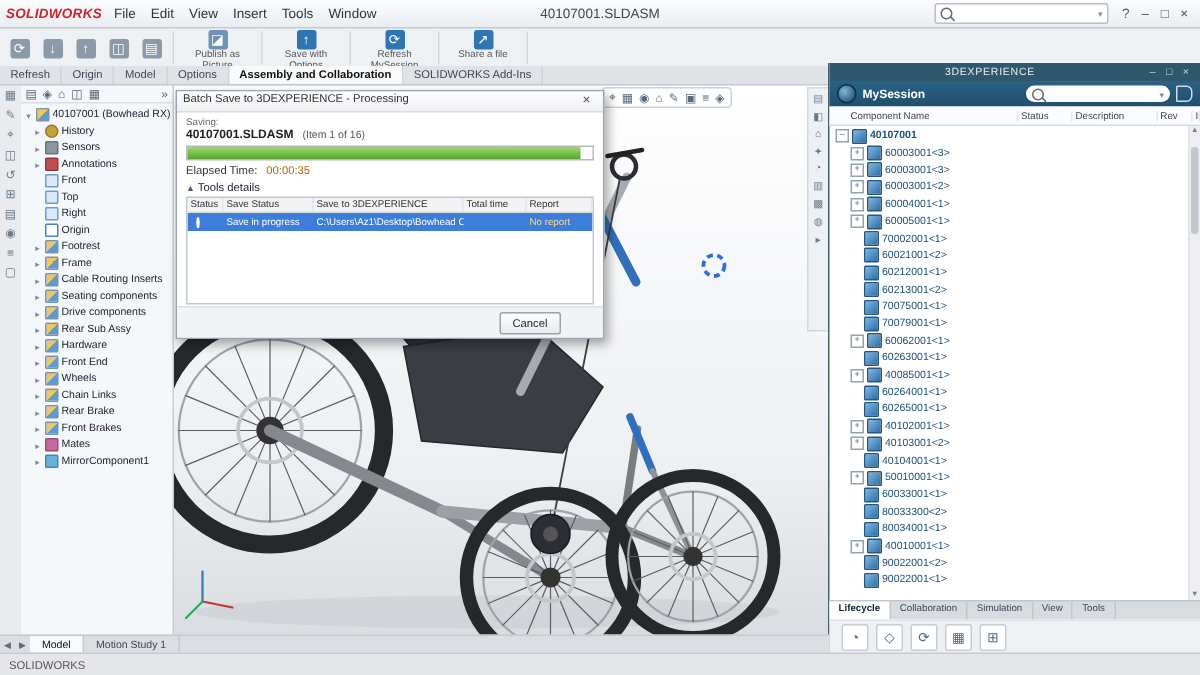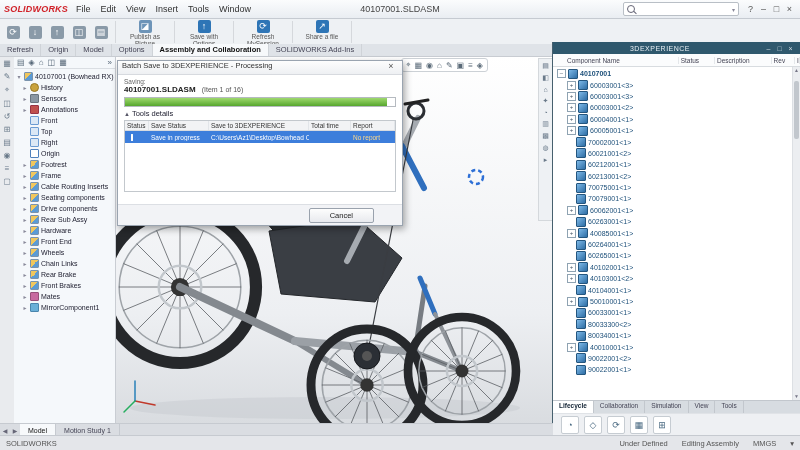--- a/index.html
+++ b/index.html
@@ -92,21 +92,21 @@
   .dt-head,.dt-row{display:grid;grid-template-columns:24px 60px 100px 42px 1fr;}
   .dt-head{background:#f2f3f5;border-bottom:1px solid #d8dbe0;color:#333;}
   .dt-head div{padding:1px 2px;font-size:6.5px;border-right:1px solid #e2e5e9;white-space:nowrap;overflow:hidden;}
   .dt-row{height:12px;align-items:center;}
   .dt-row.sel{background:#3d7edb;color:#fff;}
   .dt-row div{padding:0 2px;font-size:6.5px;white-space:nowrap;overflow:hidden;}
   .dt-row .report{color:#ffd98a;}
   .row-ic{width:8px;height:8px;border-radius:50%;background:#cfe3f7;border:1px solid #fff;margin-left:4px;}
   .dlg-footer{position:absolute;bottom:0;left:0;right:0;height:20px;background:#f2f3f6;
     border-top:1px solid #dcdfe4;display:flex;align-items:center;justify-content:flex-end;padding-right:28px;}
-  .btn{border:1px solid #9aa2ad;background:linear-gradient(#fdfdfd,#e8eaee);padding:2px 20px;
+  .btn{border:1px solid #9aa2ad;background:linear-gradient(#fdfdfd,#e8eaee);padding:2px 8px;
     font-size:7.5px;border-radius:2px;color:#222;}
 
   
   .right-panel{position:absolute;right:0;top:42px;width:247px;bottom:14px;background:#fff;
     border-left:1px solid #46606e;display:flex;flex-direction:column;z-index:25;}
   .rp-titlebar{height:12px;background:#2f586d;color:#e6eef3;display:flex;align-items:center;
     font-size:7px;padding:0 4px;flex:none;}
   .rp-title{flex:1;text-align:center;letter-spacing:.5px;}
   .rp-ctrl{width:11px;text-align:center;color:#cfdbe2;}
   .rp-session{height:17px;background:linear-gradient(#2a6285,#1f4f6d);display:flex;align-items:center;
@@ -483,20 +483,24 @@
   </div>
   <div class="dlg-body">
     <div class="saving-line">Saving:</div>
     <div>
       <span class="fname">40107001.SLDASM</span>
       <span class="fitem">(Item 1 of 16)</span>
     </div>
     <div class="pbar">
       <div class="pfill" id="pfill" style="width: 97%;"></div>
     </div>
+    <div class="elapsed">
+      <span>Elapsed Time:</span>
+      <span class="val">00:00:35</span>
+    </div>
     <div class="details-link">
       <span class="chev">▲</span>
       <span>Tools details</span>
     </div>
     <div class="dtable">
       <div class="dt-head" id="dthead">
           <div>Status</div>
           <div>Save Status</div>
           <div>Save to 3DEXPERIENCE</div>
           <div>Total time</div>
@@ -518,20 +522,29 @@
   </div>
 </div>
 
 <div class="right-panel">
   <div class="rp-titlebar">
     <span class="rp-title">3DEXPERIENCE</span>
     <span class="rp-ctrl">–</span>
     <span class="rp-ctrl">□</span>
     <span class="rp-ctrl">×</span>
   </div>
+  <div class="rp-session">
+    <span class="compass"></span>
+    <span class="session-title">MySession</span>
+    <div class="rp-search">
+      <span class="mag"></span>
+      <span class="caret">▾</span>
+    </div>
+    <span class="tag-ic"></span>
+  </div>
   <div class="rp-colhead" id="rpcols">
       <div class="col-name">Component Name</div>
       <div class="col-status">Status</div>
       <div class="col-desc">Description</div>
       <div class="col-rev">Rev</div>
       <div class="col-is">Is.</div>
     </div>
   <div class="rp-list" id="rplist">
       <div class="comp-row">
         <span class="ind" style="width: 2px;"></span>
@@ -718,19 +731,13 @@
 </div>
 
 <div class="bottom-tabs" id="bottomtabs">
     <span class="bt-arrow">◀</span>
     <span class="bt-arrow">▶</span>
     <div class="btab active">Model</div>
     <div class="btab">Motion Study 1</div>
   </div>
 <div class="statusbar">
   <span>SOLIDWORKS</span>
-  <div class="sb-right" id="sbright">
-      <span>Under Defined</span>
-      <span>Editing Assembly</span>
-      <span>MMGS</span>
-      <span>▾</span>
-    </div>
 </div>
 
 </body></html>

